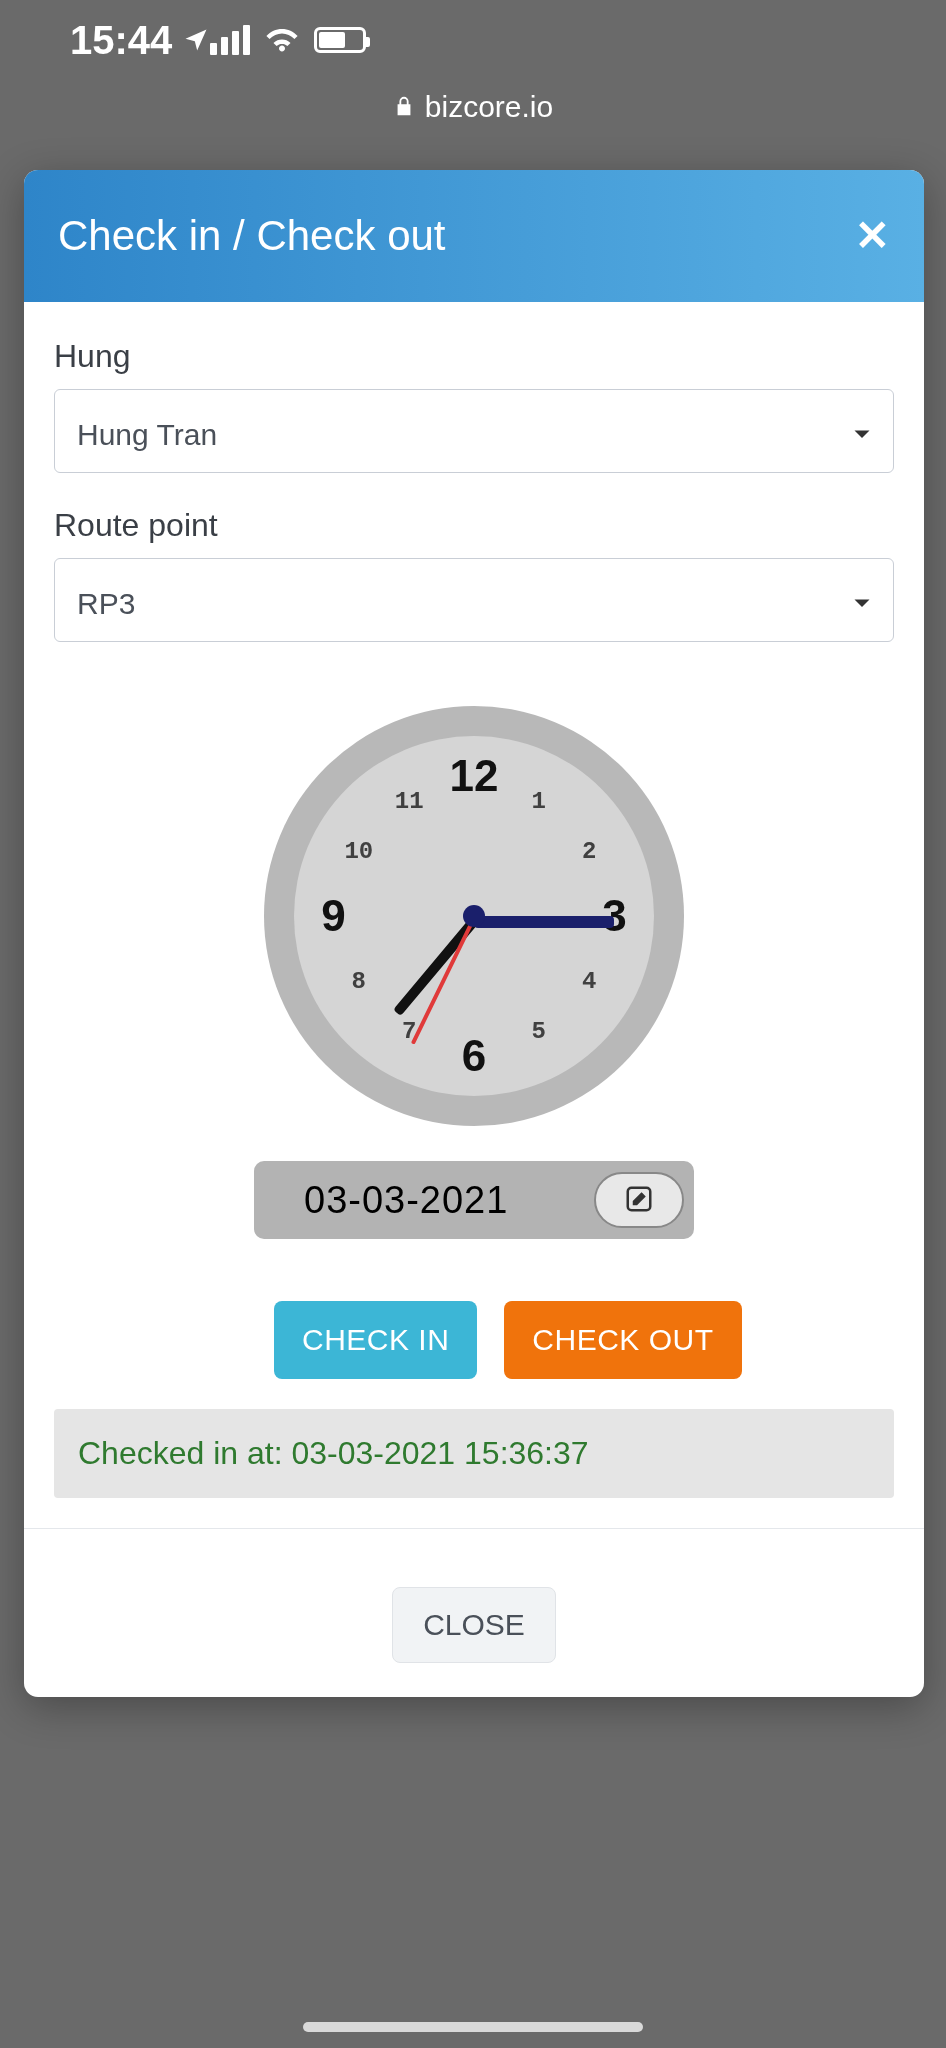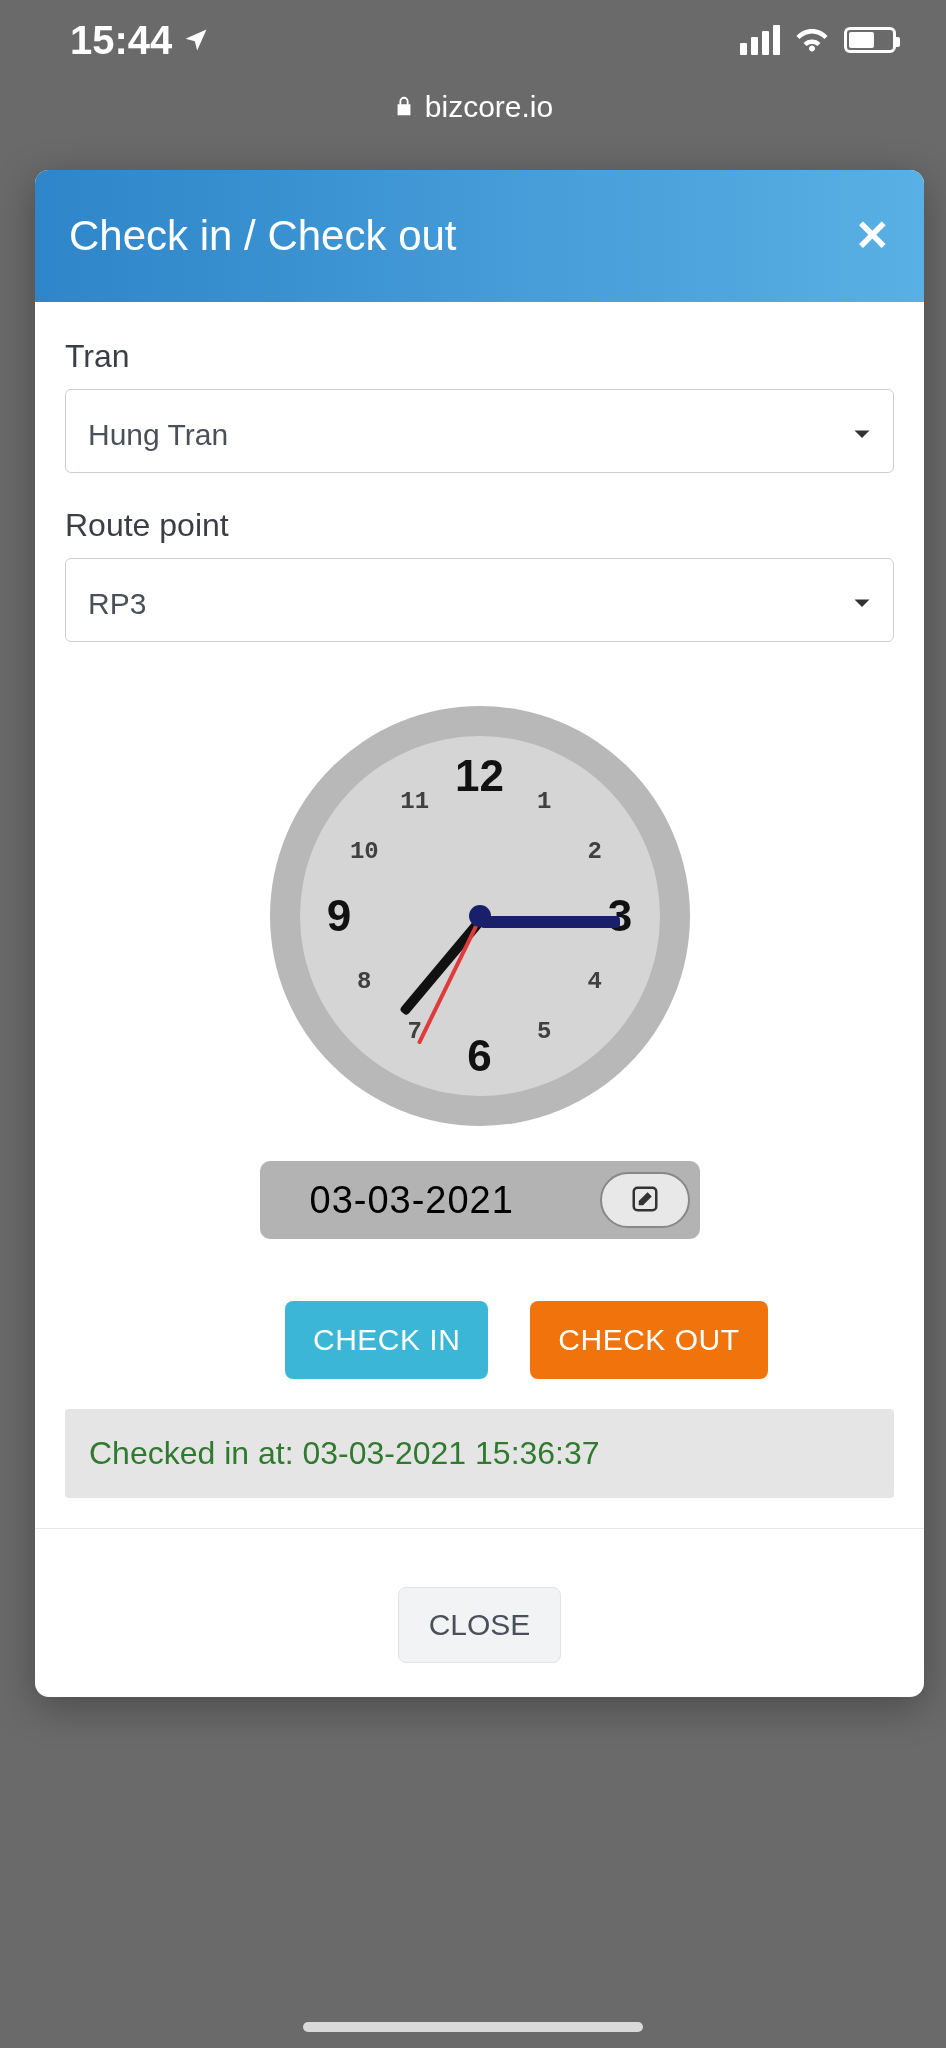--- a/index.html
+++ b/index.html
@@ -1,21 +1,21 @@
 <!DOCTYPE html>
 <html><head>
 <meta charset="utf-8">
 <style>
   * { box-sizing: border-box; margin: 0; padding: 0; }
   html, body { width: 946px; height: 2048px; font-family: -apple-system, "Helvetica Neue", Arial, sans-serif; }
   body { background: #6a6a6a; overflow: hidden; position: relative; }
 
   
   .status-bar {
-    height: 80px; display: flex; align-items: center; justify-content: space-between;
+    height: 80px; display: flex; align-items: center; justify-content: flex-start;
     padding: 0 50px 0 70px; color: #fff;
   }
   .status-time { font-size: 40px; font-weight: 600; display: flex; align-items: center; gap: 10px; }
   .status-icons { display: flex; align-items: center; gap: 14px; }
   .bars { display: flex; align-items: flex-end; gap: 4px; }
   .bars span { width: 7px; background: #fff; border-radius: 1px; }
   .b1{height:12px}.b2{height:18px}.b3{height:24px}.b4{height:30px}
   .wifi svg { width: 36px; height: 28px; }
   .battery { width: 52px; height: 26px; border: 3px solid #fff; border-radius: 6px; position: relative; }
   .battery::after { content:""; position:absolute; right:-7px; top:7px; width:4px; height:10px; background:#fff; border-radius:0 2px 2px 0;}
@@ -23,21 +23,21 @@
 
   
   .url-bar { text-align: center; color: #fff; font-size: 30px; padding: 10px 0 30px; display:flex; align-items:center; justify-content:center; gap:10px;}
   .lock-icon svg { width: 22px; height: 22px; }
 
   
   .page-backdrop { position: absolute; left: 0; right: 0; top: 145px; bottom: 0; background: #6a6a6a; }
 
   
   .modal {
-    position: absolute; left: 35px; right: 22px; top: 170px;
+    position: absolute; left: 24px; right: 22px; top: 170px;
     background: #fff; border-radius: 14px; overflow: hidden;
     box-shadow: 0 10px 40px rgba(0,0,0,.3);
   }
   .modal-header {
     background: linear-gradient(90deg, #2e85c9 0%, #59b0e4 100%);
     color: #fff; padding: 42px 34px 42px 34px;
     display: flex; align-items: center; justify-content: space-between;
   }
   .modal-title { font-size: 42px; font-weight: 400; }
   .close-x { font-size: 42px; font-weight: 700; cursor: pointer; line-height: 1; background:none;border:none;color:#fff;}
@@ -83,21 +83,21 @@
   }
   .date-text { color: #000000; font-size: 38px; flex: 1; letter-spacing: 1px; }
   .edit-btn {
     width: 90px; height: 56px; background: #e8e8e8; border: 2px solid #888;
     border-radius: 30px; display: flex; align-items: center; justify-content: center;
     margin-right: 10px; cursor: pointer;
   }
   .edit-btn svg { width: 30px; height: 30px; }
 
   
-  .actions { display: flex; gap: 42px; margin: 62px 0 30px 220px; }
+  .actions { display: flex; gap: 27px; margin: 62px 0 30px 220px; }
   .btn {
     border: none; border-radius: 8px; padding: 22px 28px; font-size: 30px;
     font-weight: 500; color: #fff; cursor: pointer; letter-spacing: 0.5px;
   }
   .btn-checkin { background: #3cb6d6; }
   .btn-checkout { background: #f0730c; }
 
   
   .status-banner {
     background: #e5e5e5; color: #2f7a2f; border-radius: 4px;
@@ -161,21 +161,21 @@
 <div class="page-backdrop"></div>
 
 <div class="modal">
   <div class="modal-header">
     <div class="modal-title">Check in / Check out</div>
     <button class="close-x">✕</button>
   </div>
 
   <div class="modal-body">
 
-    <div class="field-label">Tran</div>
+    <div class="field-label">Hung</div>
     <button class="select">
       <span>Hung Tran</span>
       <span class="caret">
         <svg viewBox="0 0 12 8" fill="#333">
             <path d="M1 1l5 5 5-5"></path>
           </svg>
       </span>
     </button>
 
     <div class="field-label">Route point</div>

